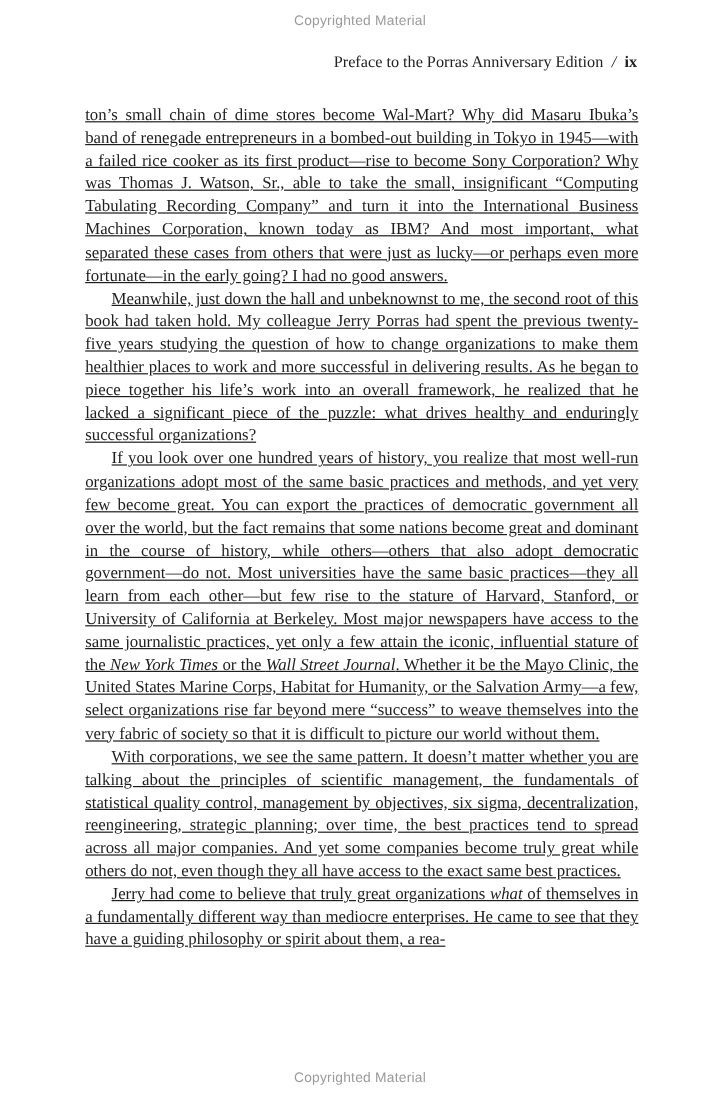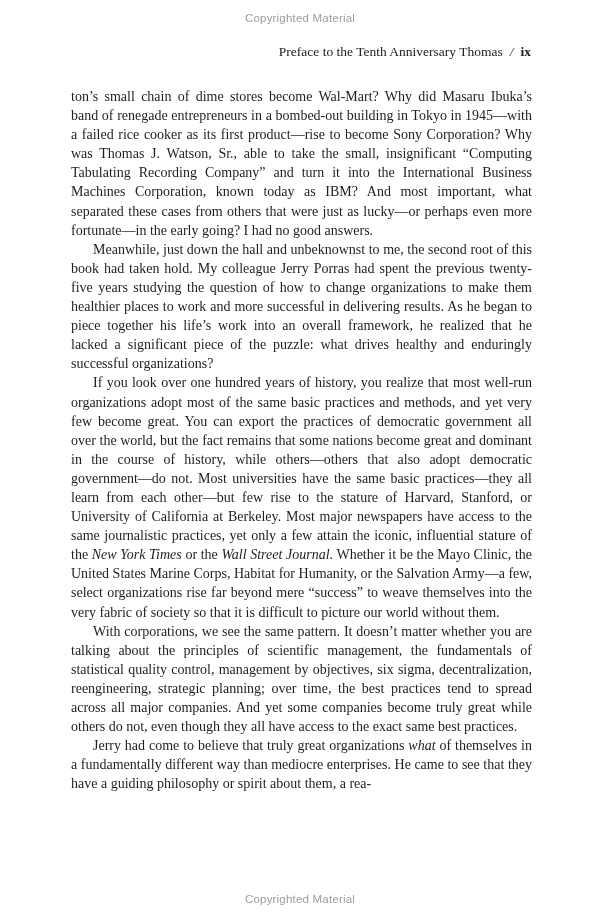--- a/index.html
+++ b/index.html
@@ -51,35 +51,36 @@
   .body-text {
     position: absolute;
     top: 87px;
     left: 71px;
     width: 461px;
     font-size: 14px;
     line-height: 19.1px;
     text-align: justify;
     color: #1e1e1e;
     hyphens: auto;
+    text-decoration: underline;
     -webkit-hyphens: auto;
   }
   .body-text p { margin: 0; padding: 0; }
   .body-text p.indent { text-indent: 22px; }
   .italic { font-style: italic; margin-top: 48px; }
 </style>
 </head>
 <body>
 
 <div class="page">
 
   <div class="watermark top">Copyrighted Material</div>
 
   <div class="running-head">
-    <span>Preface to the Tenth Anniversary Thomas</span><span class="slash">/</span><span class="folio">ix</span>
+    <span>Preface to the Porras Anniversary Edition</span><span class="slash">/</span><span class="folio">ix</span>
   </div>
 
   <div class="body-text" id="body-text">
       <p><span>ton’s small chain of dime stores become Wal-Mart? Why did Masaru Ibuka’s band of renegade entrepreneurs in a bombed-out building in Tokyo in 1945—with a failed rice cooker as its first product—rise to become Sony Corporation? Why was Thomas J. Watson, Sr., able to take the small, insignificant “Computing Tabulating Recording Company” and turn it into the International Business Machines Corporation, known today as IBM? And most important, what separated these cases from others that were just as lucky—or perhaps even more fortunate—in the early going? I had no good answers.</span></p>
       <p class="indent"><span>Meanwhile, just down the hall and unbeknownst to me, the second root of this book had taken hold. My colleague Jerry Porras had spent the previous twenty-five years studying the question of how to change organizations to make them healthier places to work and more successful in delivering results. As he began to piece together his life’s work into an overall framework, he realized that he lacked a significant piece of the puzzle: what drives healthy and enduringly successful organizations?</span></p>
       <p class="indent"><span>If you look over one hundred years of history, you realize that most well-run organizations adopt most of the same basic practices and methods, and yet very few become great. You can export the practices of democratic government all over the world, but the fact remains that some nations become great and dominant in the course of history, while others—others that also adopt democratic government—do not. Most universities have the same basic practices—they all learn from each other—but few rise to the stature of Harvard, Stanford, or University of California at Berkeley. Most major newspapers have access to the same journalistic practices, yet only a few attain the iconic, influential stature of the </span><span class="italic">New York Times</span><span> or the </span><span class="italic">Wall Street Journal</span><span>. Whether it be the Mayo Clinic, the United States Marine Corps, Habitat for Humanity, or the Salvation Army—a few, select organizations rise far beyond mere “success” to weave themselves into the very fabric of society so that it is difficult to picture our world without them.</span></p>
       <p class="indent"><span>With corporations, we see the same pattern. It doesn’t matter whether you are talking about the principles of scientific management, the fundamentals of statistical quality control, management by objectives, six sigma, decentralization, reengineering, strategic planning; over time, the best practices tend to spread across all major companies. And yet some companies become truly great while others do not, even though they all have access to the exact same best practices.</span></p>
       <p class="indent"><span>Jerry had come to believe that truly great organizations </span><span class="italic">what</span><span> of themselves in a fundamentally different way than mediocre enterprises. He came to see that they have a guiding philosophy or spirit about them, a rea-</span></p>
     </div>
 

